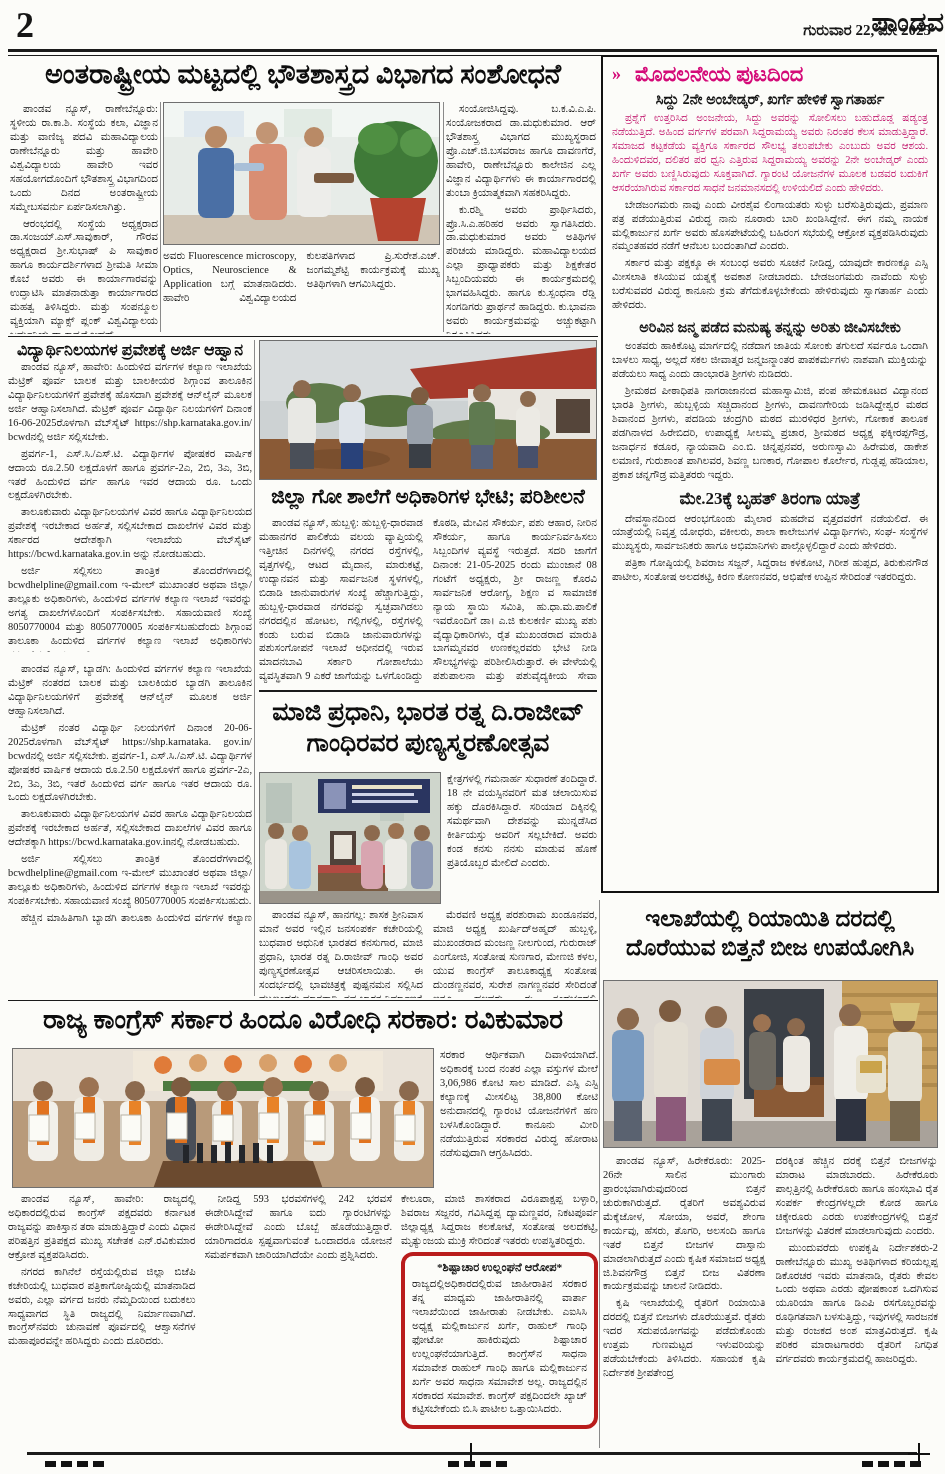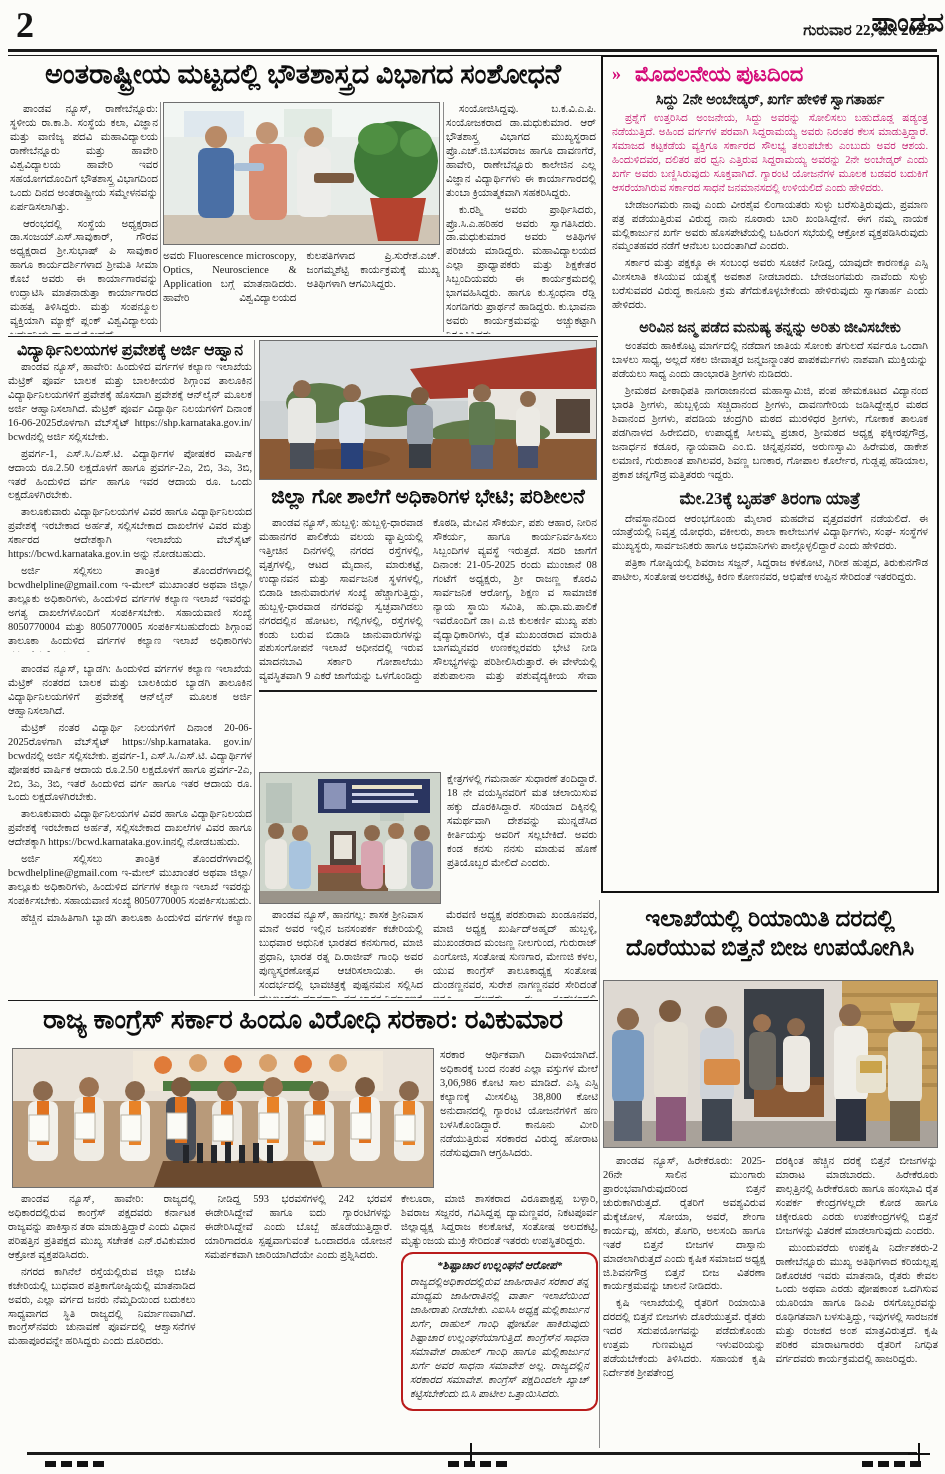--- a/index.html
+++ b/index.html
@@ -16,21 +16,21 @@
   .bt{font-size:10.4px;line-height:1.34;text-align:justify;overflow:hidden;}
   .bt p{margin:0 0 3px 0;text-indent:13px;}
   .abs{position:absolute;box-sizing:border-box;}
   .subhead{font-weight:bold;text-align:center;margin:4px 0 3px 0;}
   .pink{color:#c21a6e;}
   .twocol{display:flex;gap:10px;}
   .twocol>div{flex:1;}
   .photo{position:absolute;border:1px solid #6f6f6f;overflow:hidden;background:#ddd;box-sizing:border-box;}
   .photo svg{display:block;}
   
-  .hibox{border:2px solid #b91c1c;border-radius:12px;padding:4px 7px 6px 7px;margin-top:4px;font-style:italic;}
+  .hibox{border:4px solid #b91c1c;border-radius:12px;padding:4px 7px 6px 7px;margin-top:4px;}
   .hibox .t{font-size:11.4px;font-weight:bold;text-align:center;margin:0 0 2px 0;}
   .hibox p{text-indent:10px;}
   
   .fpbox{position:absolute;left:601px;top:55px;width:338px;height:838px;border:2px solid #111;
          box-sizing:border-box;padding:4px 9px;overflow:hidden;background:#fcfcf9;}
   .fp-head{display:flex;align-items:center;gap:14px;font-size:21px;font-weight:bold;color:#d40a78;margin:1px 0 2px 0;}
   .fp-head .mark{font-size:18px;}
   .fp-sub1{font-size:14.5px;}
   .fp-sub2{font-size:14.5px;}
   .fp-sub3{font-size:17px;}
@@ -46,21 +46,21 @@
 <div class="page">
 
   <div class="page-num">2</div>
   <div class="paper-name">ಪಾಂಡವ</div>
   <div class="mast-date">ಗುರುವಾರ 22, ಮೇ 2025</div>
   <div class="hrule" style="left:8px;top:49px;width:929px;height:3px;"></div>
   <div class="hrule" style="left:8px;top:55px;width:929px;height:1px;"></div>
 
   <div class="headline" style="left:8px;top:58px;width:590px;font-size:27px;">ಅಂತರಾಷ್ಟ್ರೀಯ ಮಟ್ಟದಲ್ಲಿ ಭೌತಶಾಸ್ತ್ರದ ವಿಭಾಗದ ಸಂಶೋಧನೆ</div>
   <div class="abs bt" style="left:10px;top:102px;width:148px;height:232px;">
-    <p>ಪಾಂಡವ ನ್ಯೂಸ್, ರಾಣೇಬೆನ್ನೂರು: ಸ್ಥಳೀಯ ರಾ.ಕಾ.ಶಿ. ಸಂಸ್ಥೆಯ ಕಲಾ, ವಿಜ್ಞಾನ ಮತ್ತು ವಾಣಿಜ್ಯ ಪದವಿ ಮಹಾವಿದ್ಯಾಲಯ ರಾಣೇಬೆನ್ನೂರು ಮತ್ತು ಹಾವೇರಿ ವಿಶ್ವವಿದ್ಯಾಲಯ ಹಾವೇರಿ ಇವರ ಸಹಯೋಗದೊಂದಿಗೆ ಭೌತಶಾಸ್ತ್ರ ವಿಭಾಗದಿಂದ ಒಂದು ದಿನದ ಅಂತರಾಷ್ಟ್ರೀಯ ಸಮ್ಮೇಳನವನ್ನು ಏರ್ಪಡಿಸಲಾಗಿತ್ತು.</p>
+    <p>ಪಾಂಡವ ನ್ಯೂಸ್, ರಾಣೇಬೆನ್ನೂರು: ಸ್ಥಳೀಯ ರಾ.ಕಾ.ಶಿ. ಸಂಸ್ಥೆಯ ಕಲಾ, ವಿಜ್ಞಾನ ಮತ್ತು ವಾಣಿಜ್ಯ ಪದವಿ ಮಹಾವಿದ್ಯಾಲಯ ರಾಣೇಬೆನ್ನೂರು ಮತ್ತು ಹಾವೇರಿ ವಿಶ್ವವಿದ್ಯಾಲಯ ಹಾವೇರಿ ಇವರ ಸಹಯೋಗದೊಂದಿಗೆ ಭೌತಶಾಸ್ತ್ರ ವಿಭಾಗದಿಂದ ಒಂದು ದಿನದ ಅಂತರಾಷ್ಟ್ರೀಯ ಸಮ್ಮೇಬಸವರ್ನು ಏರ್ಪಡಿಸಲಾಗಿತ್ತು.</p>
     <p>ಆರಂಭದಲ್ಲಿ ಸಂಸ್ಥೆಯ ಅಧ್ಯಕ್ಷರಾದ ಡಾ.ಸಂಜಯ್.ಎಸ್.ಸಾವುಕಾರ್, ಗೌರವ ಅಧ್ಯಕ್ಷರಾದ ಶ್ರೀ.ಸುಭಾಷ್ ಪಿ ಸಾವುಕಾರ ಹಾಗೂ ಕಾರ್ಯದರ್ಶಿಗಳಾದ ಶ್ರೀಮತಿ ಸೀಮಾ ಕೊಬೆ ಅವರು ಈ ಕಾರ್ಯಾಗಾರವನ್ನು ಉದ್ಘಾಟಿಸಿ ಮಾತನಾಡುತ್ತಾ ಕಾರ್ಯಾಗಾರದ ಮಹತ್ವ ತಿಳಿಸಿದ್ದರು. ಮತ್ತು ಸಂಪನ್ಮೂಲ ವ್ಯಕ್ತಿಯಾಗಿ ಮ್ಯಾಕ್ಸ್ ಪ್ಲಂಕ್ ವಿಶ್ವವಿದ್ಯಾಲಯ ಜರ್ಮನಿಯ ಡಾ.ಕಾವ್ಯಮೋಹನ್</p>
   </div>
   <div class="photo" style="left:163px;top:102px;width:277px;height:143px;">
     <svg width="277" height="143" viewBox="0 0 277 143">
       <rect width="277" height="143" fill="#e7ece8"></rect>
       <rect x="0" y="0" width="277" height="34" fill="#f2f6f3"></rect>
       <rect x="20" y="8" width="60" height="26" fill="#dfe8ee"></rect>
       <rect x="120" y="6" width="48" height="28" fill="#e2ebe4"></rect>
       <rect x="0" y="112" width="277" height="31" fill="#cfc4b4"></rect>
       <ellipse cx="232" cy="58" rx="42" ry="40" fill="#3f7a38"></ellipse>
@@ -141,20 +141,21 @@
   <div class="abs bt twocol" style="left:259px;top:516px;width:338px;height:170px;">
     <div>
         <p>ಪಾಂಡವ ನ್ಯೂಸ್, ಹುಬ್ಬಳ್ಳಿ: ಹುಬ್ಬಳ್ಳಿ-ಧಾರವಾಡ ಮಹಾನಗರ ಪಾಲಿಕೆಯ ವಲಯ ವ್ಯಾಪ್ತಿಯಲ್ಲಿ ಇತ್ತೀಚಿನ ದಿನಗಳಲ್ಲಿ ನಗರದ ರಸ್ತೆಗಳಲ್ಲಿ, ವೃತ್ತಗಳಲ್ಲಿ, ಆಟದ ಮೈದಾನ, ಮಾರುಕಟ್ಟೆ, ಉದ್ಯಾನವನ ಮತ್ತು ಸಾರ್ವಜನಿಕ ಸ್ಥಳಗಳಲ್ಲಿ, ಬಿಡಾಡಿ ಜಾನುವಾರುಗಳ ಸಂಖ್ಯೆ ಹೆಚ್ಚಾಗುತ್ತಿದ್ದು, ಹುಬ್ಬಳ್ಳಿ-ಧಾರವಾಡ ನಗರವನ್ನು ಸ್ವಚ್ಛವಾಗಿಡಲು ನಗರದಲ್ಲಿನ ಹೋಟಲ, ಗಲ್ಲಿಗಳಲ್ಲಿ, ರಸ್ತೆಗಳಲ್ಲಿ ಕಂಡು ಬರುವ ಬಿಡಾಡಿ ಜಾನುವಾರುಗಳನ್ನು ಪಶುಸಂಗೋಪನೆ ಇಲಾಖೆ ಅಧೀನದಲ್ಲಿ ಇರುವ ಮಾದನಬಾವಿ ಸರ್ಕಾರಿ ಗೋಶಾಲೆಯು ವ್ಯವಸ್ಥಿತವಾಗಿ 9 ಎಕರೆ ಜಾಗೆಯನ್ನು ಒಳಗೊಂಡಿದ್ದು ಇರುತ್ತದೆ.</p>
       </div>
     <div>
         <p style="text-indent:0;">ಕೊಠಡಿ, ಮೇವಿನ ಸೌಕರ್ಯ, ಪಶು ಆಹಾರ, ನೀರಿನ ಸೌಕರ್ಯ, ಹಾಗೂ ಕಾರ್ಯನಿರ್ವಹಿಸಲು ಸಿಬ್ಬಂದಿಗಳ ವ್ಯವಸ್ಥೆ ಇರುತ್ತದೆ. ಸದರಿ ಜಾಗೆಗೆ ದಿನಾಂಕ: 21-05-2025 ರಂದು ಮುಂಜಾನೆ 08 ಗಂಟೆಗೆ ಅಧ್ಯಕ್ಷರು, ಶ್ರೀ ರಾಜಣ್ಣ ಕೊರವಿ ಸಾರ್ವಜನಿಕ ಆರೋಗ್ಯ, ಶಿಕ್ಷಣ ವ ಸಾಮಾಜಿಕ ನ್ಯಾಯ ಸ್ಥಾಯಿ ಸಮಿತಿ, ಹು.ಧಾ.ಮ.ಪಾಲಿಕೆ ಇವರೊಂದಿಗೆ ಡಾ। ಎ.ಜಿ ಕುಲಕರ್ಣಿ ಮುಖ್ಯ ಪಶು ವೈದ್ಯಾಧಿಕಾರಿಗಳು, ರೈತ ಮುಖಂಡರಾದ ಮಾರುತಿ ಬಾಗಮ್ಮನವರ ಉಣಕಲ್ಲರವರು ಭೇಟಿ ನೀಡಿ ಸೌಲಭ್ಯಗಳನ್ನು ಪರಿಶೀಲಿಸಿರುತ್ತಾರೆ. ಈ ವೇಳೆಯಲ್ಲಿ ಪಶುಪಾಲನಾ ಮತ್ತು ಪಶುವೈದ್ಯಕೀಯ ಸೇವಾ ಇಲಾಖೆಯ ಅಧಿಕಾರಿಗಳಾದ ಡಾ. ಆನಂದ ಪಡಪ್ಪನವರ ಮತ್ತು ಸಿಬ್ಬಂದಿಗಳಾದ ಕಲ್ಮೇಶ ಬರಬರಿ ಹಿರಿಯ ಪಶುವೈದ್ಯಕೀಯ ಪರೀಕ್ಷಕರು ಉಪಸ್ಥಿತರಿದ್ದರು.</p>
       </div>
   </div>
   <div class="hrule" style="left:259px;top:690px;width:338px;height:2px;"></div>
 
+  <div class="headline" style="left:259px;top:696px;width:338px;font-size:25px;">ಮಾಜಿ ಪ್ರಧಾನಿ, ಭಾರತ ರತ್ನ ದಿ.ರಾಜೀವ್ ಗಾಂಧಿರವರ ಪುಣ್ಯಸ್ಮರಣೋತ್ಸವ</div>
   <div class="photo" style="left:259px;top:772px;width:182px;height:132px;">
     <svg width="182" height="132" viewBox="0 0 182 132">
       <rect width="182" height="132" fill="#cfd6cc"></rect>
       <rect x="6" y="10" width="26" height="40" fill="#b9c4bb"></rect>
       <rect x="120" y="14" width="24" height="34" fill="#c2ccc2"></rect>
       <rect x="58" y="6" width="112" height="34" fill="#2a3560"></rect>
       <rect x="64" y="10" width="22" height="26" fill="#8a93b8"></rect>
       <rect x="92" y="12" width="70" height="4" fill="#e8e2c8"></rect>
         <rect x="92" y="20" width="62" height="3" fill="#cfd4e8"></rect>
         <rect x="92" y="27" width="66" height="3" fill="#cfd4e8"></rect>

